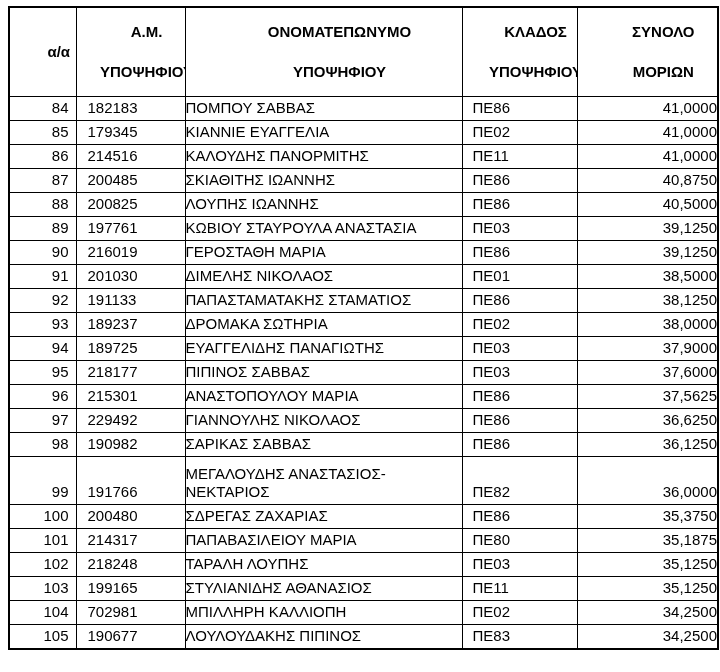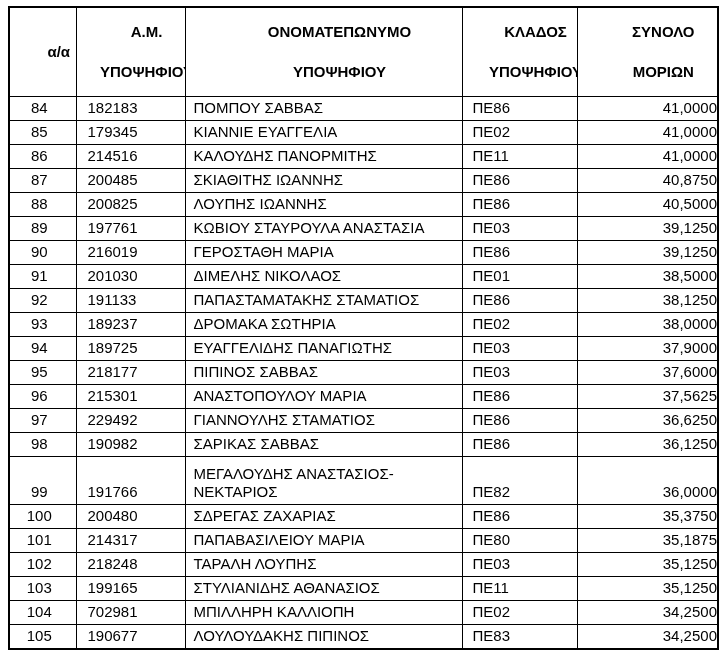--- a/index.html
+++ b/index.html
@@ -58,23 +58,23 @@
 
   
   tr.data-row { height: 24px; }
   tr.data-row.tall { height: 48px; }
   td.cell {
     font-size: 15px;
     line-height: 18px;
     vertical-align: bottom;
     padding: 0 0 3px 0;
   }
-  td.td-idx    { text-align: center; padding-right: 7px; }
+  td.td-idx    { text-align: right; padding-right: 7px; }
   td.td-am     { text-align: left;  padding-left: 11px; }
-  td.td-name   { text-align: left;  padding-left: 8px; padding-right: 3px; white-space: pre-wrap; }
+  td.td-name   { text-align: left;  padding-right: 3px; white-space: pre-wrap; }
   td.td-klados { text-align: left;  padding-left: 10px; }
   td.td-moria  { text-align: right; }
 </style>
 </head>
 <body>
 
 <div class="page">
   <table class="results">
     <colgroup>
       <col class="c-idx">
@@ -218,21 +218,21 @@
     <td class="cell td-idx">96</td>
     <td class="cell td-am">215301</td>
     <td class="cell td-name">ΑΝΑΣΤΟΠΟΥΛΟΥ ΜΑΡΙΑ</td>
     <td class="cell td-klados">ΠΕ86</td>
     <td class="cell td-moria">37,5625</td>
   </tr>
 
   <tr class="data-row">
     <td class="cell td-idx">97</td>
     <td class="cell td-am">229492</td>
-    <td class="cell td-name">ΓΙΑΝΝΟΥΛΗΣ ΣΤΑΜΑΤΙΟΣ</td>
+    <td class="cell td-name">ΓΙΑΝΝΟΥΛΗΣ ΝΙΚΟΛΑΟΣ</td>
     <td class="cell td-klados">ΠΕ86</td>
     <td class="cell td-moria">36,6250</td>
   </tr>
 
   <tr class="data-row">
     <td class="cell td-idx">98</td>
     <td class="cell td-am">190982</td>
     <td class="cell td-name">ΣΑΡΙΚΑΣ ΣΑΒΒΑΣ</td>
     <td class="cell td-klados">ΠΕ86</td>
     <td class="cell td-moria">36,1250</td>

